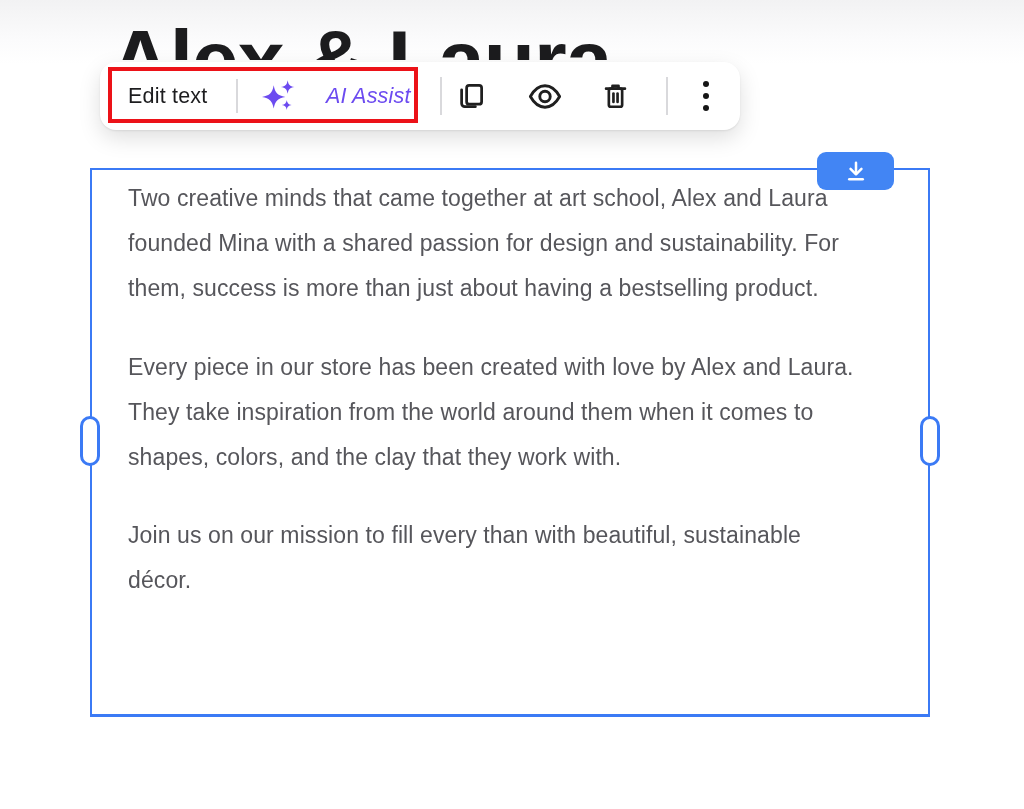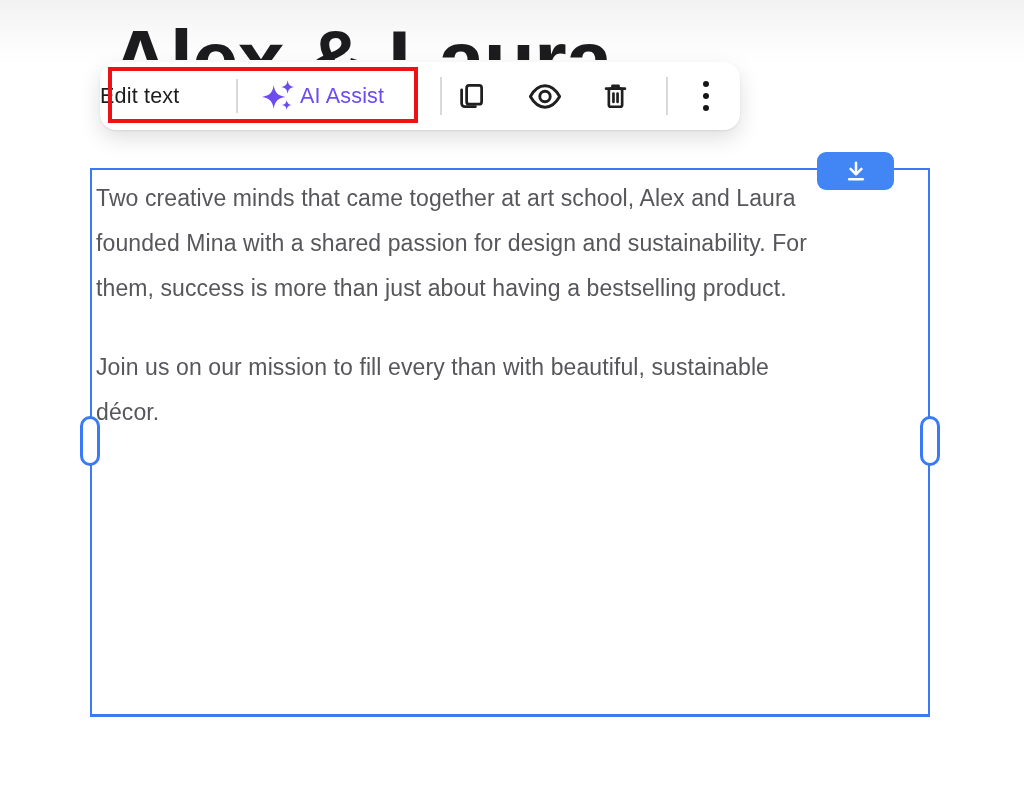--- a/index.html
+++ b/index.html
@@ -38,22 +38,22 @@
     position: absolute;
     left: 100px; top: 62px;
     width: 640px; height: 68px;
     background: #ffffff;
     border-radius: 16px;
     box-shadow: 0 1px 2px rgba(0,0,0,.08), 0 8px 22px rgba(0,0,0,.13);
     z-index: 2;
   }
   .toolbar .abs { position: absolute; top: 0; height: 68px; display: flex; align-items: center; }
   .tb-btn { background: none; border: none; cursor: pointer; font-family: inherit; display: flex; align-items: center; }
-  .edit-text-btn { left: 0; font-size: 21.5px; color: #1d1d1f; letter-spacing: .2px; }
-  .ai-assist-btn { left: 162px; gap: 2px; }
+  .edit-text-btn { left: 28px; font-size: 21.5px; color: #1d1d1f; letter-spacing: .2px; }
+  .ai-assist-btn { left: 162px; gap: 28px; font-style: italic; }
   .ai-assist-label { font-size: 21.5px; color: #6C4BF0; letter-spacing: .2px; }
   .tb-divider { position: absolute; top: 15px; width: 2px; height: 38px; background: #d9d9dc; }
   .divider-1 { left: 136px; top: 17px; height: 34px; }
   .divider-2 { left: 340px; }
   .divider-3 { left: 566px; }
   .icon-btn { justify-content: center; width: 38px; }
   .copy-btn  { left: 352px; }
   .eye-btn   { left: 426px; }
   .trash-btn { left: 496px; }
   .kebab-btn { left: 590px; width: 32px; }
@@ -79,20 +79,21 @@
   .selection-box .text-content {
     padding: 6px 0 0 4px;
   }
   .selection-box p {
     font-size: 23px;
     line-height: 45.2px;
     color: #56565b;
     letter-spacing: .1px;
     white-space: pre-line;
     margin-bottom: 33px;
+    margin-left: 32px;
   }
 
   
   .download-btn {
     position: absolute;
     left: 817px; top: 152px;
     width: 77px; height: 38px;
     background: #4285F4;
     border: none;
     border-radius: 9px;
@@ -187,20 +188,23 @@
         </svg>
       </span>
     </button>
   </div>
 
   <div class="selection-box">
     <div class="text-content">
       <p>Two creative minds that came together at art school, Alex and Laura
 founded Mina with a shared passion for design and sustainability. For
 them, success is more than just about having a bestselling product.</p>
+      <p>Every piece in our store has been created with love by Alex and Laura.
+They take inspiration from the world around them when it comes to
+shapes, colors, and the clay that they work with.</p>
       <p>Join us on our mission to fill every than with beautiful, sustainable
 décor.</p>
     </div>
   </div>
 
   <button class="download-btn">
     <span style="display:flex">
       <svg width="24" height="24" viewBox="0 0 22 22" fill="none" stroke="#ffffff" stroke-width="2.3" stroke-linecap="round" stroke-linejoin="round" xmlns="http://www.w3.org/2000/svg">
         <path d="M11 3.5 V13.5"></path>
         <path d="M6 9 L11 14 L16 9"></path>

